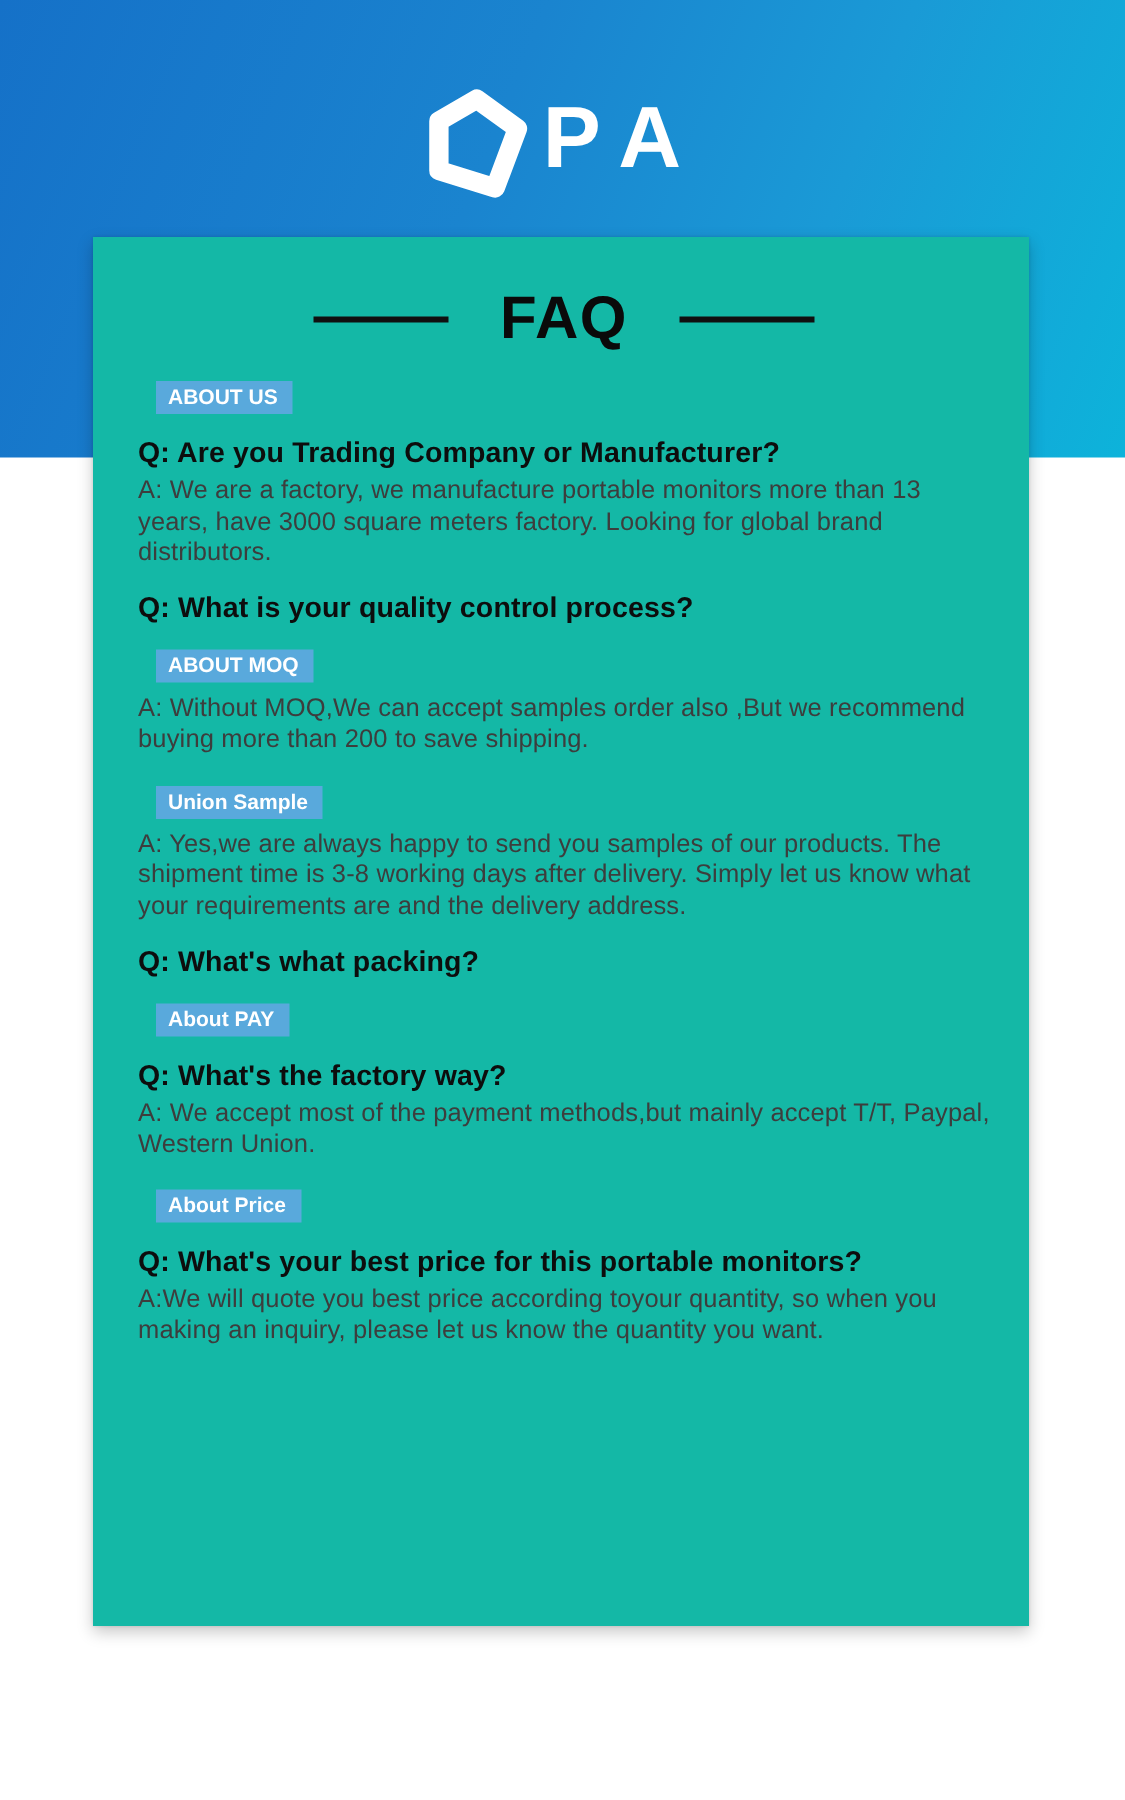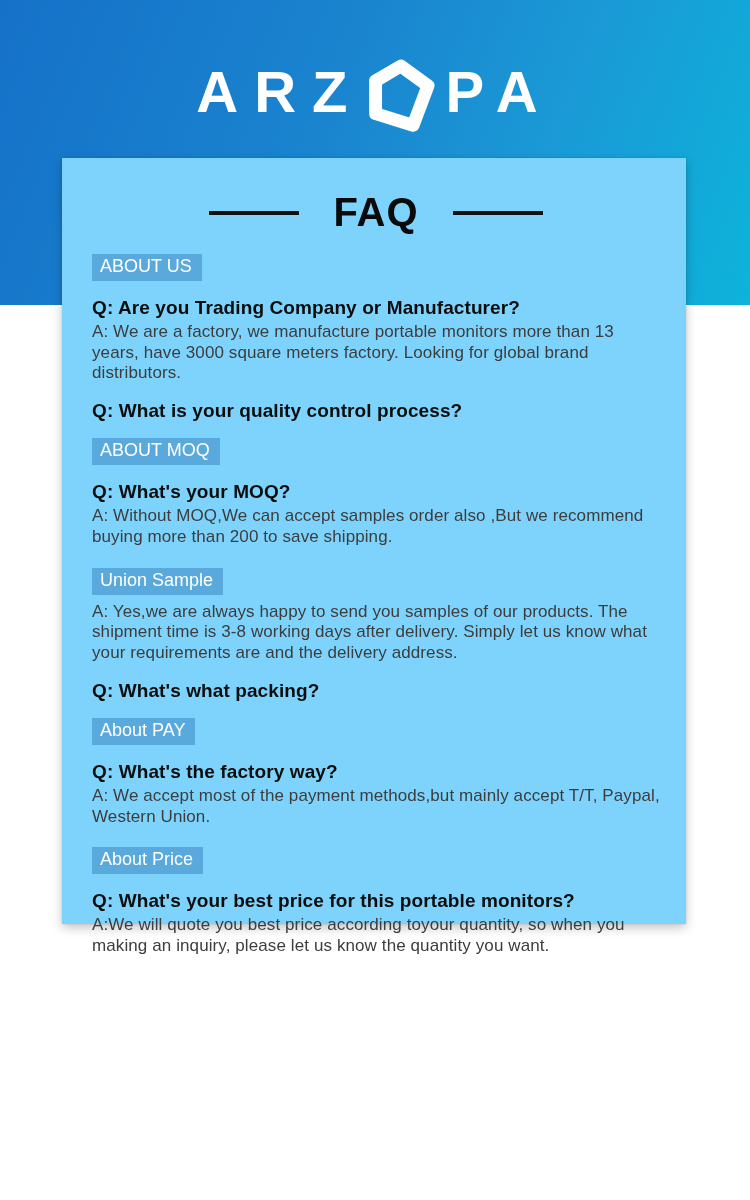--- a/index.html
+++ b/index.html
@@ -24,80 +24,78 @@
     user-select: none;
   }
   .logo .ltr { line-height: 1; }
   .logo .o-blob {
     width: 86px; height: 88px;
     margin: 0 2px 0 -6px;
     transform: translateY(7px);
   }
   .card {
     position: absolute; left: 62px; top: 158px;
-    width: 624px; height: 766px;
-    background: #7dd3fc;
+    width: 624px; height: 926px;
+    background: #14b8a6;
     box-shadow: 0 4px 10px rgba(0,0,0,0.22), 0 0 2px rgba(0,0,0,0.12);
     display: flex; flex-direction: column;
     padding: 32px 26px 16px 30px;
   }
   .faq-head {
     display: flex; align-items: center; justify-content: center;
     margin-bottom: 6px;
   }
   .faq-title {
     font-size: 40px; font-weight: 800; color: #0a0a0a;
     letter-spacing: 1px; margin: 0 34px;
   }
   .rule { width: 90px; height: 4px; background: #101010; }
   .section-label {
     display: inline-block; align-self: flex-start;
     background: #59a9dc; color: #ffffff;
-    font-size: 18px; font-weight: 400;
+    font-size: 14px; font-weight: 700;
     padding: 2px 10px 4px 8px;
-    margin: 13px 0 7px 0;
+    margin: 13px 0 7px 12px;
   }
   .q {
     font-size: 19px; font-weight: 700; color: #0d0d0d;
     margin: 9px 0 3px 0; letter-spacing: 0.1px;
   }
   .a {
     font-size: 17px; font-weight: 400; color: #3d3d3d;
     line-height: 1.22; margin: 0 0 7px 0; letter-spacing: 0.1px;
     max-width: 572px;
   }
 </style>
 </head>
 <body>
 
 <div class="hero"></div>
 
 <div class="logo">
-  <span class="ltr">ARZ</span>
   <svg class="o-blob" viewBox="0 0 100 100" aria-hidden="true">
     <polygon points="55,12 84,38 62,82 20,64 24,26" fill="none" stroke="#ffffff" stroke-width="15" stroke-linejoin="round" stroke-linecap="round" transform="rotate(-6 50 50)"></polygon>
   </svg>
   <span class="ltr">PA</span>
 </div>
 
 <div class="card">
 
   <div class="faq-head">
     <div class="rule"></div>
     <div class="faq-title">FAQ</div>
     <div class="rule"></div>
   </div>
 
   <span class="section-label">ABOUT US</span>
   <div class="q">Q: Are you Trading Company or Manufacturer?</div>
   <div class="a">A: We are a factory, we manufacture portable monitors more than 13 years, have 3000 square meters factory. Looking for global brand distributors.</div>
   <div class="q">Q: What is your quality control process?</div>
 
   <span class="section-label">ABOUT MOQ</span>
-  <div class="q">Q: What's your MOQ?</div>
   <div class="a">A: Without MOQ,We can accept samples order also ,But we recommend buying more than 200 to save shipping.</div>
 
   <span class="section-label">Union Sample</span>
   <div class="a">A: Yes,we are always happy to send you samples of our products. The shipment time is 3-8 working days after delivery. Simply let us know what your requirements are and the delivery address.</div>
   <div class="q">Q: What's what packing?</div>
 
   <span class="section-label">About PAY</span>
   <div class="q">Q: What's the factory way?</div>
   <div class="a">A: We accept most of the payment methods,but mainly accept T/T, Paypal, Western Union.</div>
 

